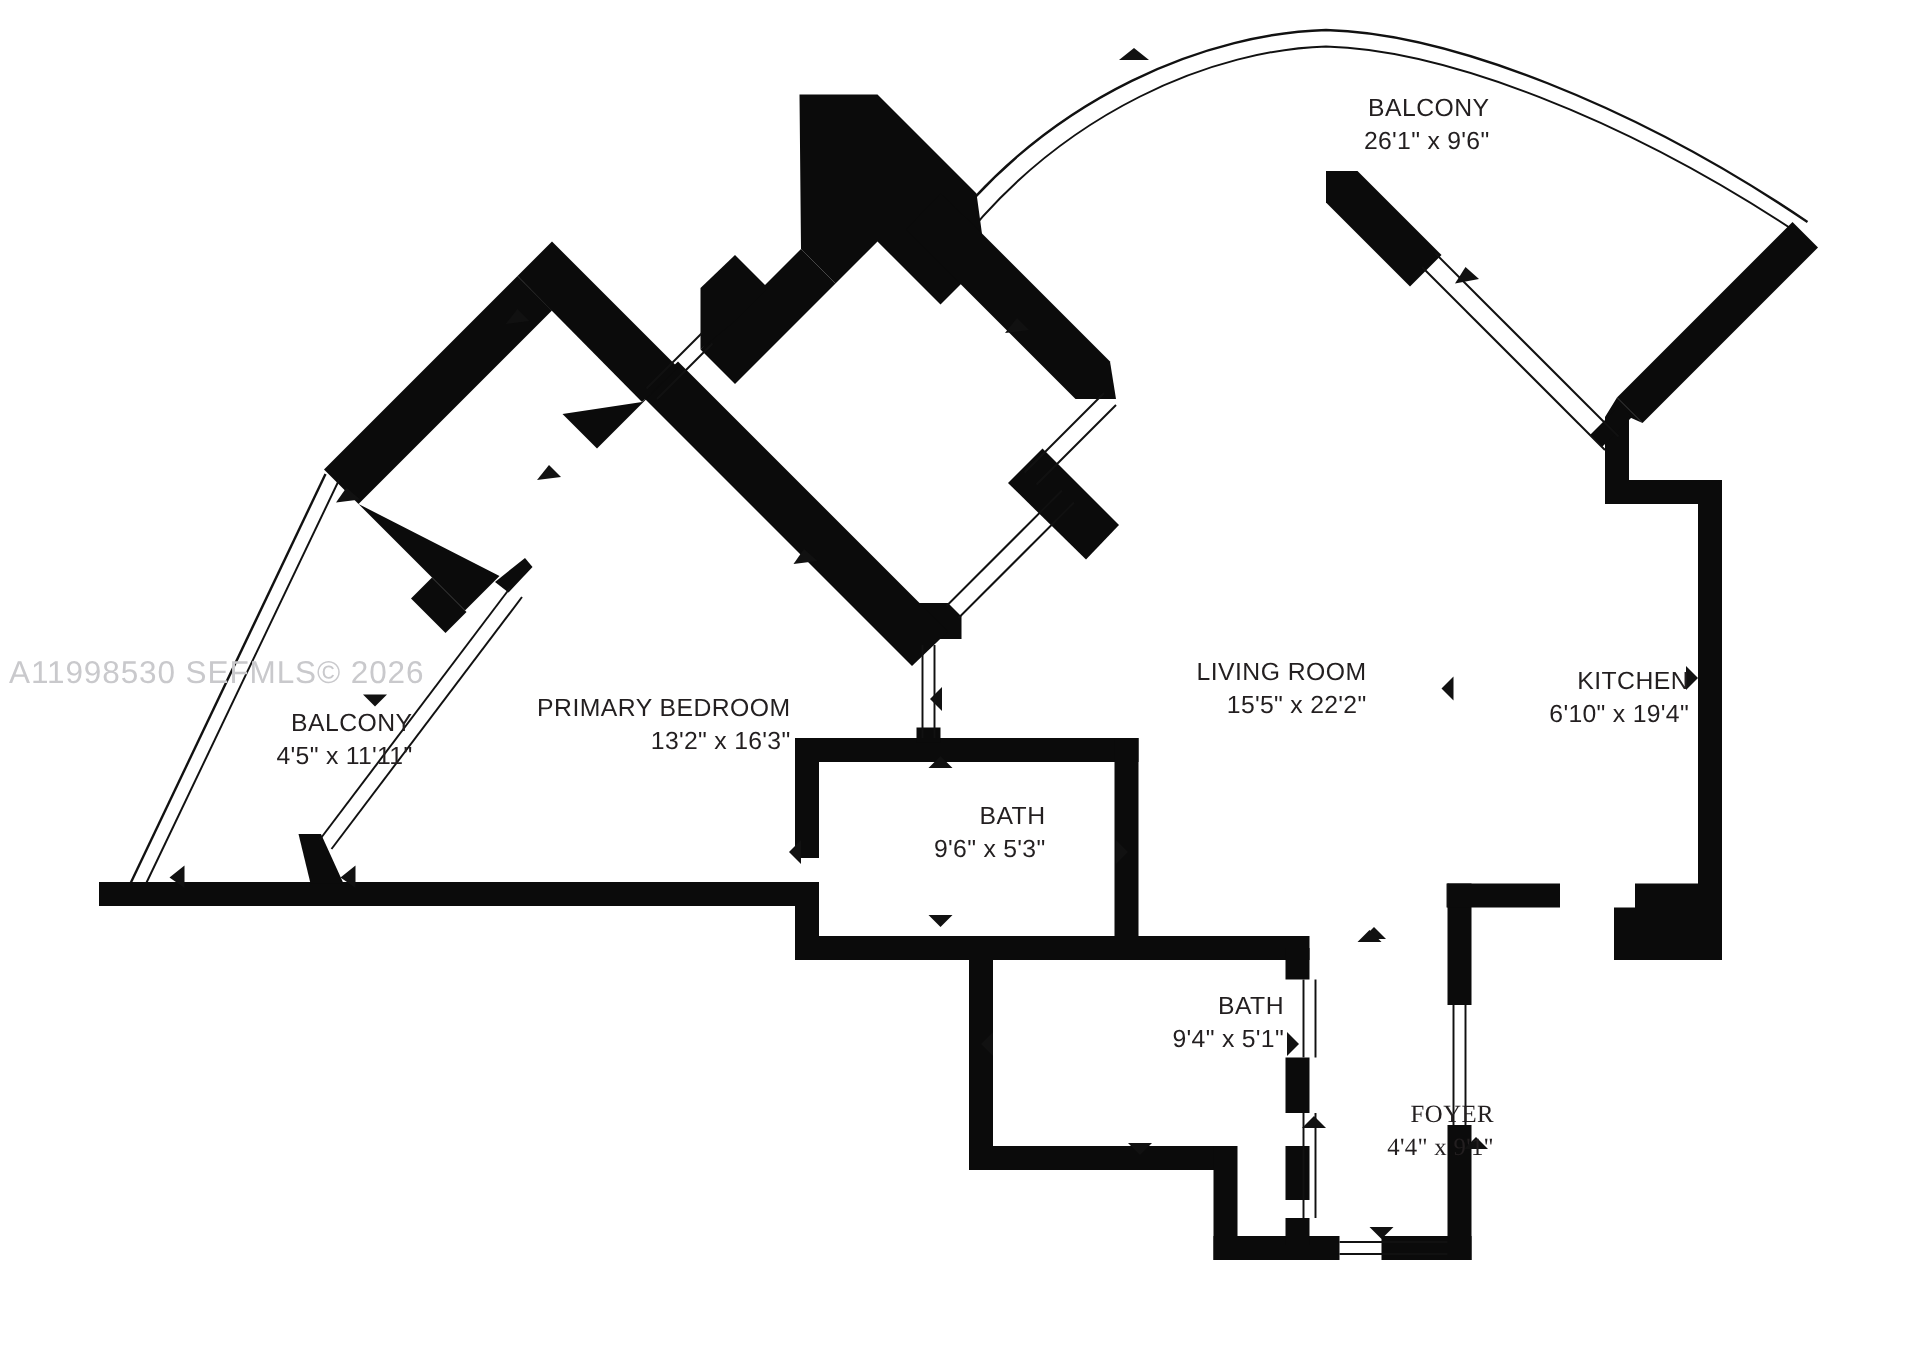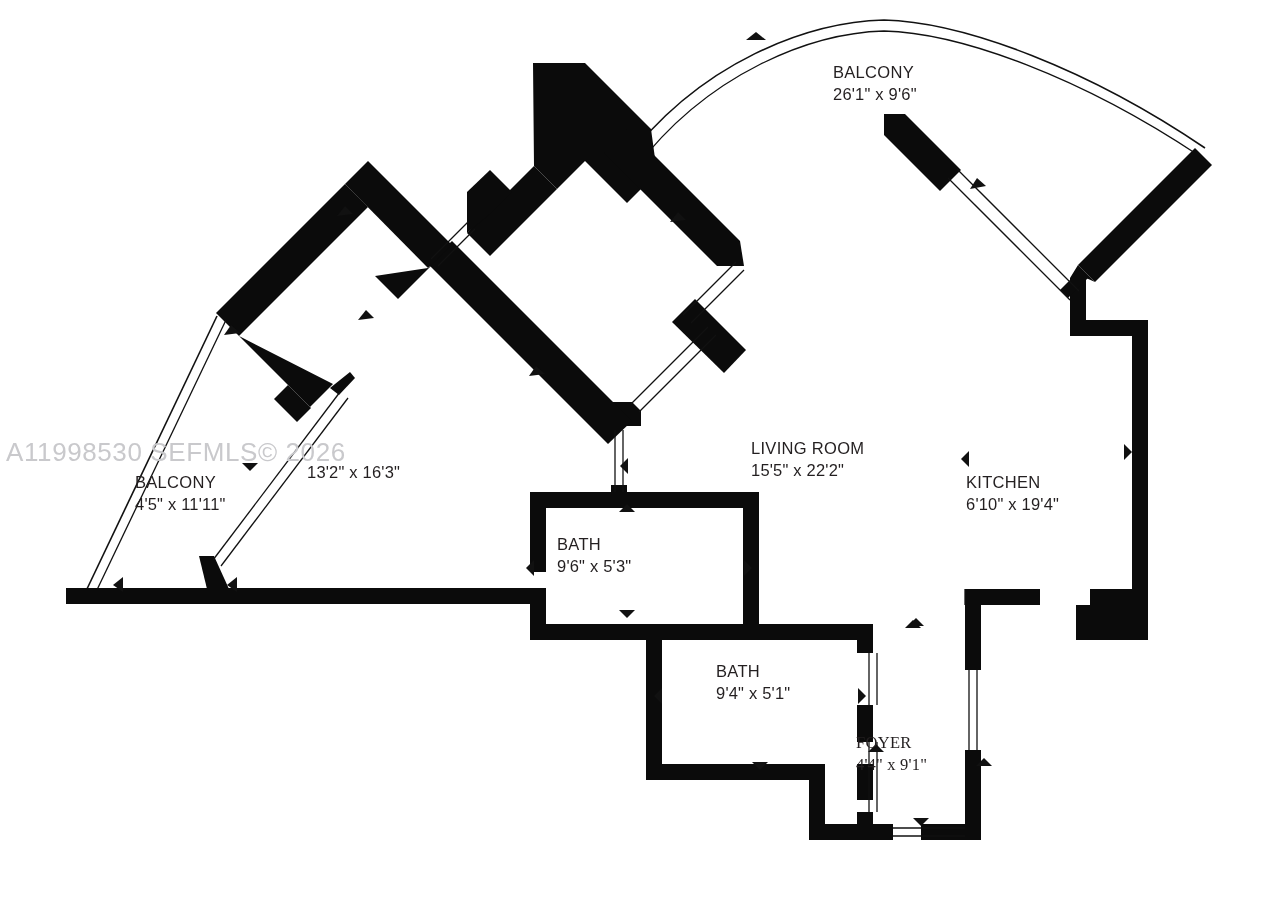--- a/index.html
+++ b/index.html
@@ -26,42 +26,42 @@
     width: 1280px;
     height: 901px;
     display: block;
   }
   .wall { fill: #0b0b0b; }
   .rail { fill: none; stroke: #111111; stroke-width: 1.6; }
   .rail-thin { fill: none; stroke: #111111; stroke-width: 1.3; }
   .arrow { fill: #111111; }
   .room-label {
     position: absolute;
-    text-align: left;
+    text-align: right;
     color: #231f20;
     font-family: "Liberation Sans", sans-serif;
     line-height: 1.33;
     white-space: nowrap;
     pointer-events: none;
   }
   .room-label .rl-name {
     display: block;
     font-size: 16.5px;
     letter-spacing: 0.3px;
   }
   .room-label .rl-dims {
     display: block;
     font-size: 16.5px;
     letter-spacing: 0.2px;
   }
   #watermark {
     position: absolute;
     left: 6px;
     top: 437px;
-    font-size: 26px;
+    font-size: 21px;
     color: #c9c9cc;
     letter-spacing: 0.6px;
     font-family: "Liberation Sans", sans-serif;
     white-space: nowrap;
     pointer-events: none;
   }
 </style>
 </head>
 <body>
 
@@ -225,26 +225,27 @@
     <span class="rl-dims">26'1" x 9'6"</span>
   </div>
 
 
 
   <div class="room-label" style="left:751px; top:438px; width:160px;">
     <span class="rl-name">LIVING ROOM</span>
     <span class="rl-dims">15'5" x 22'2"</span>
   </div>
 
-  <div class="room-label" style="left:966px; top:444px; width:160px;margin-top:28px;">
+  <div class="room-label" style="left:966px; top:444px; width:160px;">
     <span class="rl-name">KITCHEN</span>
     <span class="rl-dims">6'10" x 19'4"</span>
   </div>
 
   <div class="room-label" style="left:307px; top:462px; width:220px;">
+    <span class="rl-name">PRIMARY BEDROOM</span>
     <span class="rl-dims">13'2" x 16'3"</span>
   </div>
 
   <div class="room-label" style="left:135px; top:472px; width:140px;">
     <span class="rl-name">BALCONY</span>
     <span class="rl-dims">4'5" x 11'11"</span>
   </div>
 
   <div class="room-label" style="left:557px; top:534px; width:140px;">
     <span class="rl-name">BATH</span>

